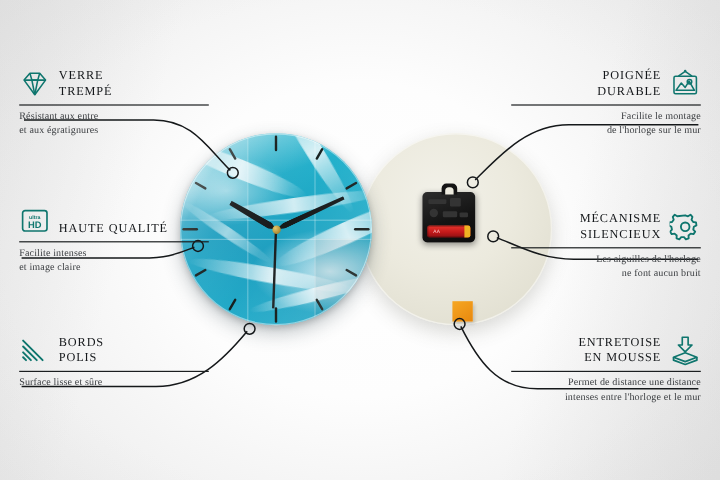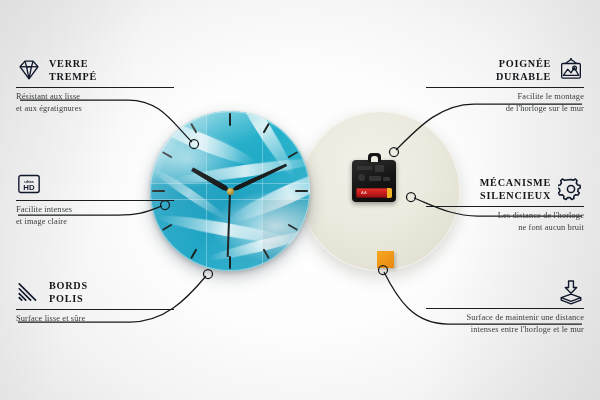--- a/index.html
+++ b/index.html
@@ -81,23 +81,23 @@
   .spacer-pad{position:absolute;left:77px;top:140px;width:17px;height:17px;
     background:linear-gradient(145deg,#f6a723,#e8880e);
     box-shadow:2px 2px 3px rgba(0,0,0,.18);}
 
   
   .feat{position:absolute;width:158px;z-index:9;}
   .feat.left{text-align:left;}
   .feat.right{text-align:right;}
   .feat-head{display:flex;align-items:center;gap:7px;}
   .feat.right .feat-head{flex-direction:row-reverse;}
-  .feat-icon{width:26px;height:26px;flex:0 0 26px;color:#0f172a;text-align:center;}
+  .feat-icon{width:26px;height:26px;flex:0 0 26px;color:#0f766e;text-align:center;}
   .feat-icon svg{display:block;width:26px;height:26px;}
-  .feat-title{font-family:"Liberation Serif",serif;font-weight:bold;font-size:10.2px;
+  .feat-title{font-family:"Liberation Serif",serif;font-weight:normal;font-size:10.2px;
     letter-spacing:.75px;color:#14171a;line-height:1.32;text-transform:uppercase;}
   .feat-rule{height:1.3px;background:#1b1e20;margin:3px 0 3px;}
   .feat-desc{font-family:"Liberation Serif",serif;font-size:8.4px;line-height:1.42;
     color:#3a3d40;letter-spacing:.12px;}
 
   
   .conn{position:absolute;inset:0;z-index:7;pointer-events:none;}
   .conn path{fill:none;stroke:#15181a;stroke-width:1.25;}
   .conn circle{fill:none;stroke:#15181a;stroke-width:1.25;}
 </style>
@@ -223,36 +223,37 @@
             </g>
           </svg>
       </span>
       <span class="feat-title">
         <span>VERRE</span><br>
         <span>TREMPÉ</span>
       </span>
     </div>
     <div class="feat-rule"></div>
     <div class="feat-desc">
-      <span>Résistant aux lisse</span><br>
+      <span>Résistant aux entre</span><br>
       <span>et aux égratignures</span>
     </div>
   </div>
 
   <div class="feat left" style="left:16px;top:171px;">
     <div class="feat-head">
       <span class="feat-icon">
         <svg viewBox="0 0 32 32">
             <rect x="3.5" y="5.5" width="25" height="21" rx="2.5" fill="none" stroke="currentColor" stroke-width="1.7"></rect>
           <text x="16" y="14.4" text-anchor="middle" font-family="Liberation Sans, sans-serif" font-size="5.4" font-weight="bold" fill="currentColor">ultra</text>
           <text x="16" y="23.2" text-anchor="middle" font-family="Liberation Sans, sans-serif" font-size="9.6" font-weight="bold" fill="currentColor">HD</text>
           </svg>
       </span>
       <span class="feat-title">
         <br>
+        <span>HAUTE QUALITÉ</span>
       </span>
     </div>
     <div class="feat-rule"></div>
     <div class="feat-desc">
       <span>Facilite intenses</span><br>
       <span>et image claire</span>
     </div>
   </div>
 
   <div class="feat right" style="left:426px;top:57px;">
@@ -313,37 +314,41 @@
             </g>
           </svg>
       </span>
       <span class="feat-title">
         <span>MÉCANISME</span><br>
         <span>SILENCIEUX</span>
       </span>
     </div>
     <div class="feat-rule"></div>
     <div class="feat-desc">
-      <span>Les distance de l'horloge</span><br>
+      <span>Les aiguilles de l'horloge</span><br>
       <span>ne font aucun bruit</span>
     </div>
   </div>
 
   <div class="feat right" style="left:426px;top:279px;">
     <div class="feat-head">
       <span class="feat-icon">
         <svg viewBox="0 0 32 32">
             <g fill="none" stroke="currentColor" stroke-width="1.7" stroke-linejoin="round">
           <path d="M13 2.5 h6 v8 h4 l-7 7 -7-7 h4 Z"></path>
           <path d="M16 18.5 L4 23 L16 27.5 L28 23 Z"></path>
           <path d="M4 23 v3 L16 30.5 L28 26 v-3"></path>
             </g>
           </svg>
       </span>
-    </div>
-    <div class="feat-rule"></div>
-    <div class="feat-desc">
-      <span>Surface de maintenir une distance</span><br>
+      <span class="feat-title">
+        <span>ENTRETOISE</span><br>
+        <span>EN MOUSSE</span>
+      </span>
+    </div>
+    <div class="feat-rule"></div>
+    <div class="feat-desc">
+      <span>Permet de distance une distance</span><br>
       <span>intenses entre l'horloge et le mur</span>
     </div>
   </div>
 
 </div>
 
 </body></html>

